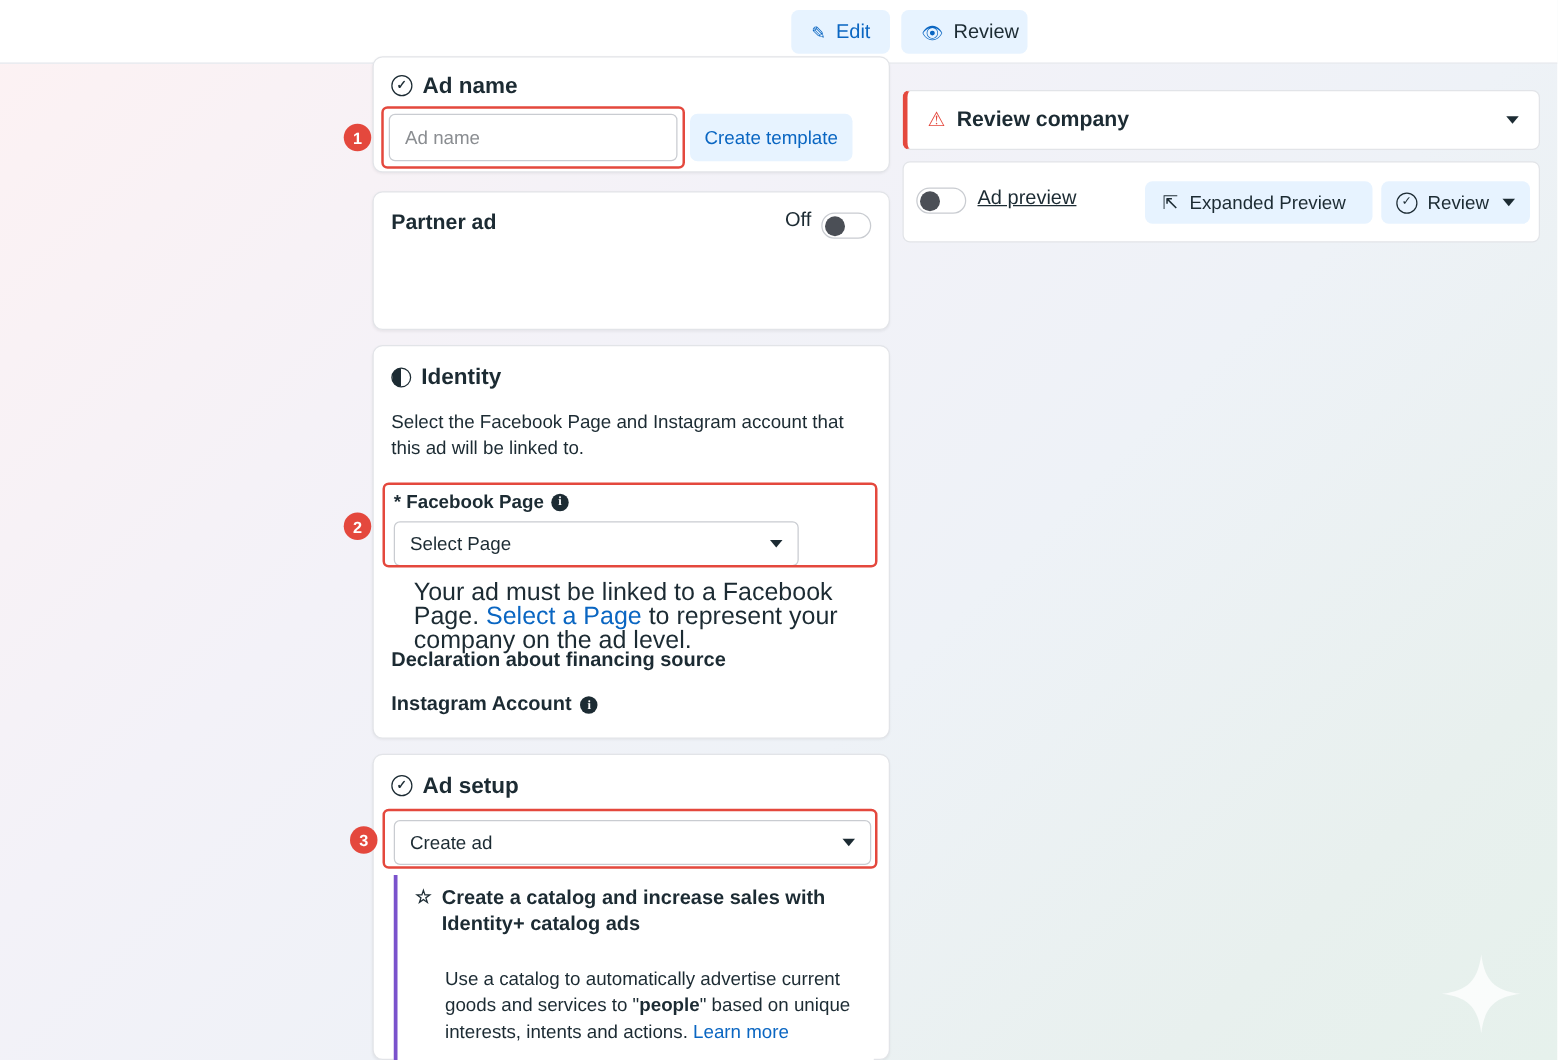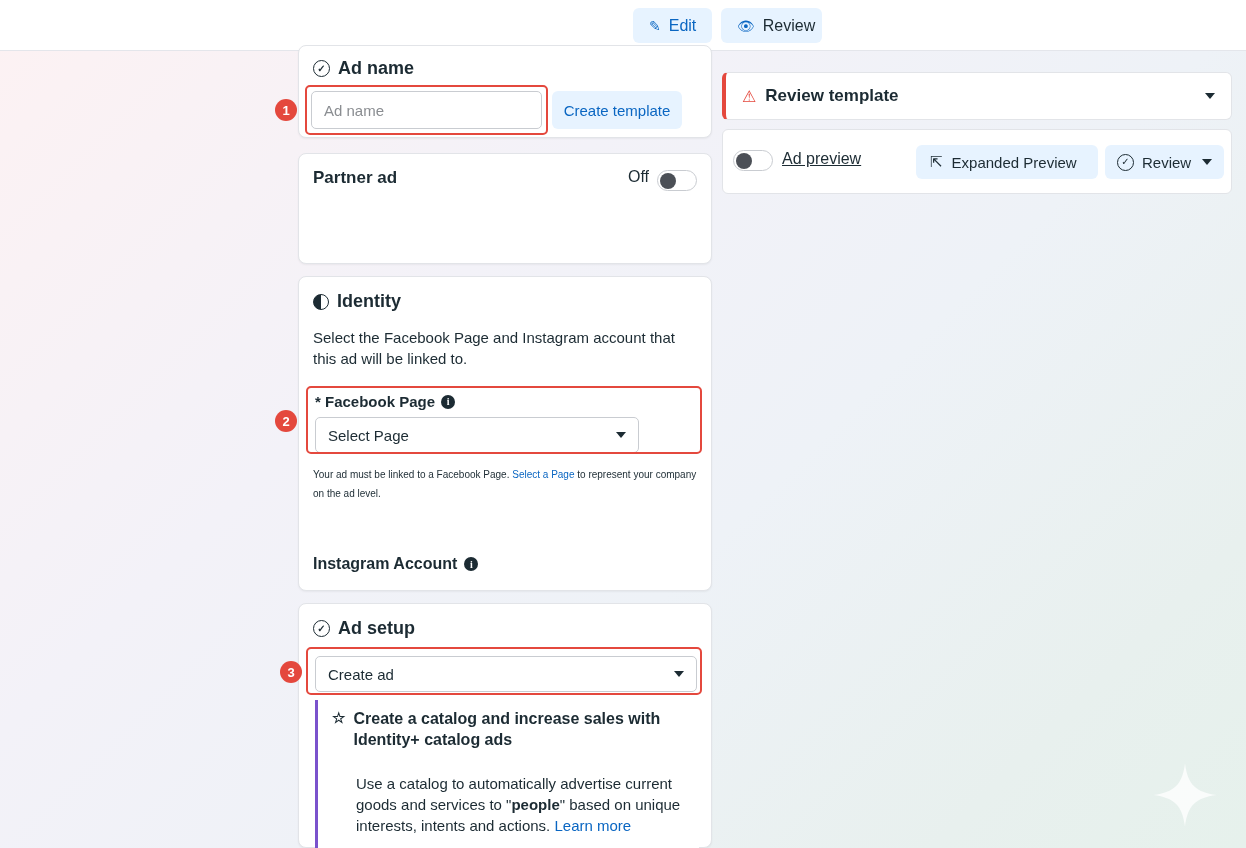--- a/index.html
+++ b/index.html
@@ -141,22 +141,22 @@
     border: 1px solid #c9ccd1; border-radius: 5px;
     background: #fff; display: flex; align-items: center;
     padding: 0 12px; font-size: 15px; color: #1c2b33; cursor: pointer;
   }
   .caret {
     position: absolute; right: 12px; top: 50%; transform: translateY(-50%);
     width: 0; height: 0; border-left: 5px solid transparent;
     border-right: 5px solid transparent; border-top: 6px solid #1c2b33;
   }
   .helper {
-    position: absolute; left: 14px; top: 188px; width: 390px;
-    font-size: 10px; line-height: 19px; color: #1c2b33;
+    position: absolute; left: 32px; top: 188px; width: 390px;
+    font-size: 20px; line-height: 19px; color: #1c2b33;
   }
   .sub-head {
     position: absolute; left: 14px; top: 243px;
     font-size: 16px; font-weight: 700; color: #1c2b33;
   }
   .sub-head2 {
     position: absolute; left: 14px; top: 278px;
     font-size: 16px; font-weight: 700; color: #1c2b33;
     display: flex; align-items: center; gap: 7px;
   }
@@ -281,20 +281,21 @@
       <span>Select Page</span>
       <span class="caret"></span>
     </div>
 
     <div class="helper">
       <span>Your ad must be linked to a Facebook Page.</span>
       <a class="link">Select a Page</a>
       <span>to represent your company on the ad level.</span>
     </div>
 
+    <div class="sub-head">Declaration about financing source</div>
     <div class="sub-head2">
       <span>Instagram Account</span>
       <span class="info-dot">i</span>
     </div>
   </div>
   <div class="marker" style="left:275px; top:410px;">2</div>
   <div class="redbox" style="left:306px; top:386px; width:396px; height:68px;"></div>
 
   <div class="card" id="card-setup">
     <div class="card-title">
@@ -315,21 +316,21 @@
       <div class="promo-body">
         <span>Use a catalog to automatically advertise current goods and services to "</span><b>people</b><span>" based on unique interests, intents and actions. </span><a class="link">Learn more</a>
       </div>
     </div>
   </div>
   <div class="marker" style="left:280px; top:661px;">3</div>
   <div class="redbox" style="left:306px; top:647px; width:396px; height:48px;"></div>
 
   <div class="rcard" id="review-changes">
     <span class="warn-icon">⚠</span>
-    <span class="review-title">Review template</span>
+    <span class="review-title">Review company</span>
     <span class="rc-caret"></span>
   </div>
 
   <div class="rcard" id="preview-bar">
     <div class="toggle2"></div>
     <div class="preview-label">Ad preview</div>
     <button class="btn-expanded">
       <span>⇱</span>
       <span>Expanded Preview</span>
     </button>

